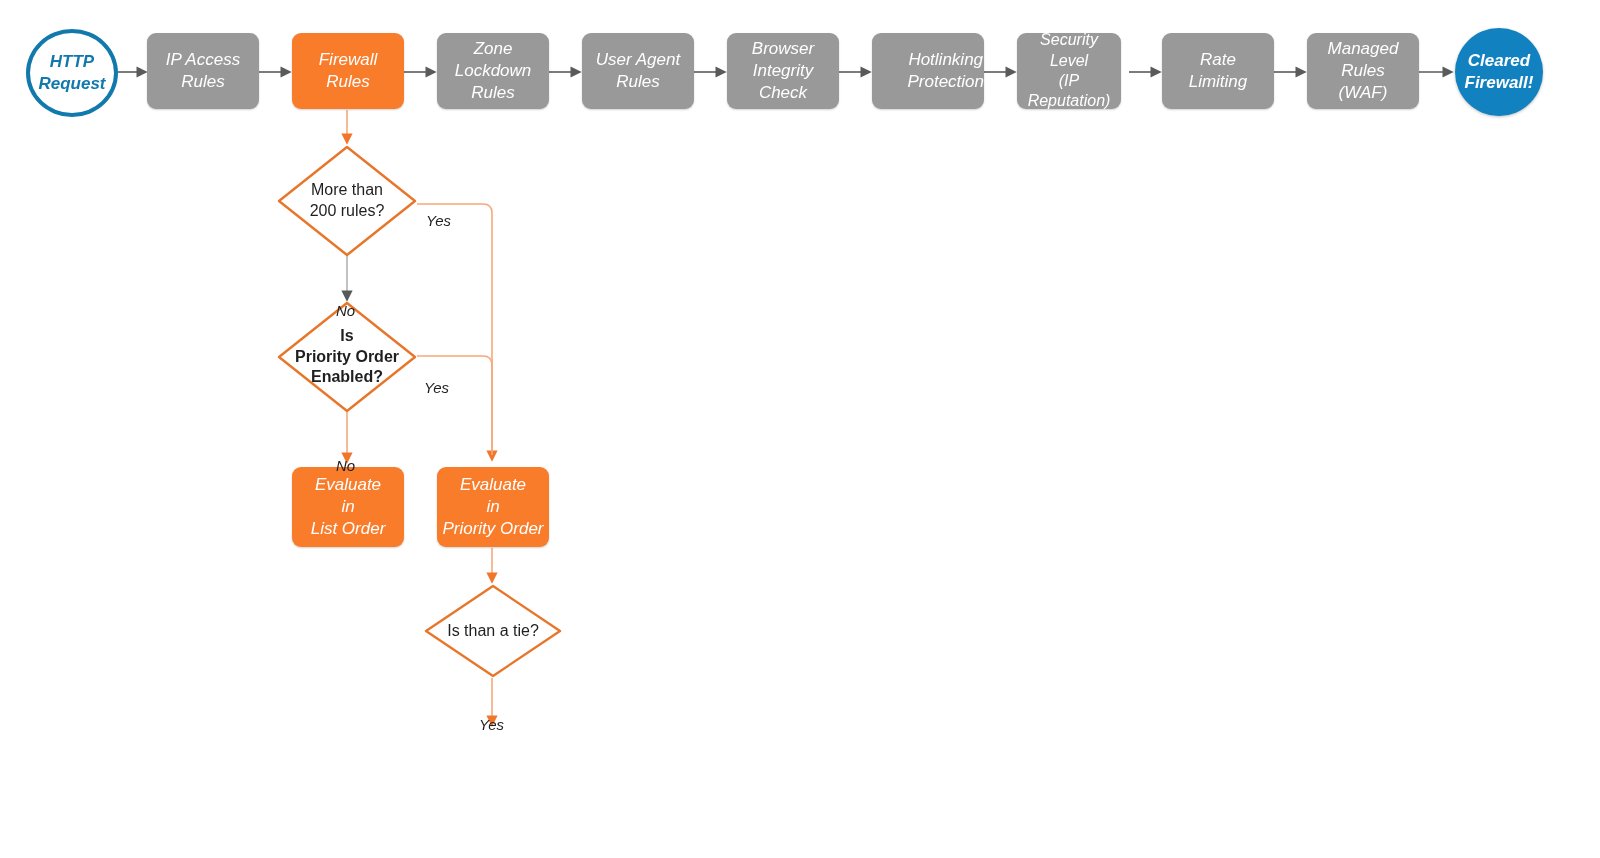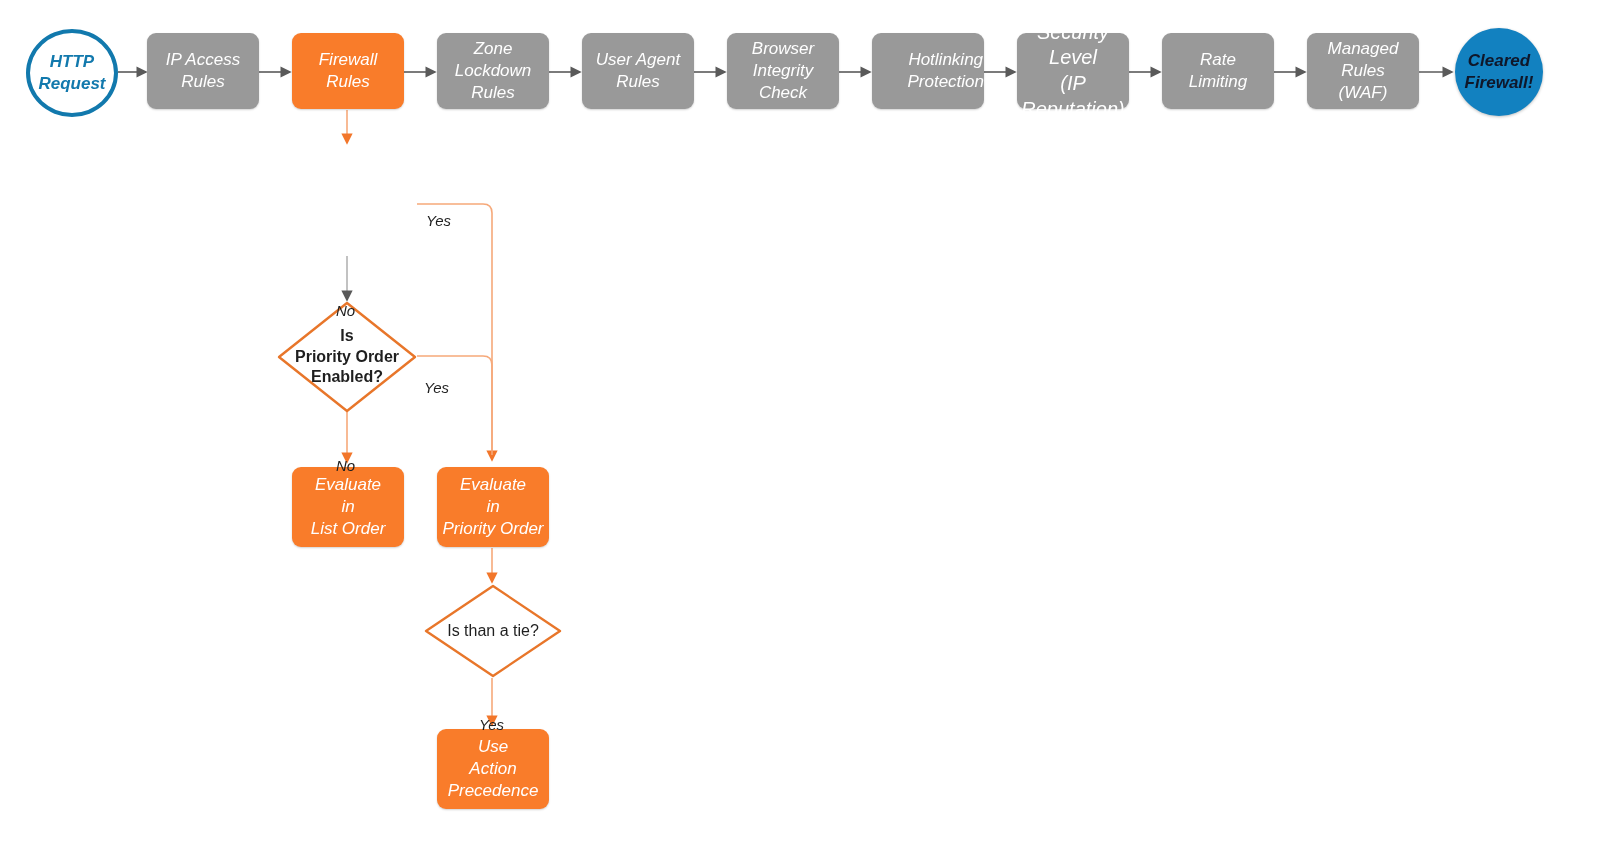--- a/index.html
+++ b/index.html
@@ -53,21 +53,21 @@
     font-weight: bold;
     font-size: 17px;
   }
   .terminal-open {
     background: #ffffff;
     border: 4px solid #1279ad;
     color: #1279ad;
   }
   .terminal-filled {
     background: #1281c0;
-    color: #0f172a;
+    color: #ffffff;
     box-shadow: 0 1px 3px rgba(0,0,0,0.25);
   }
 
   
   .decision {
     background: transparent;
   }
   .decision .dia-shape {
     position: absolute;
     left: 0; top: 0;
@@ -182,21 +182,21 @@
     <span>Browser
 Integrity
 Check</span>
   </div>
 
   <div class="node proc proc-gray" style="left:872px; top:33px; width:112px; height:76px;justify-content:flex-end;">
     <span>Hotlinking
 Protection</span>
   </div>
 
-  <div class="node proc proc-gray" style="left:1017px; top:33px; width:112px; height:76px; font-size:20px;font-style:italic;">
+  <div class="node proc proc-gray" style="left:1017px; top:33px; width:104px; height:76px; font-size:16px;font-style:italic;">
     <span>Security
 Level
 (IP Reputation)</span>
   </div>
 
   <div class="node proc proc-gray" style="left:1162px; top:33px; width:112px; height:76px;">
     <span>Rate
 Limiting</span>
   </div>
 
@@ -204,20 +204,27 @@
     <span>Managed
 Rules
 (WAF)</span>
   </div>
 
   <div class="node terminal terminal-filled" style="left:1455px; top:28px; width:88px; height:88px;">
     <span>Cleared
 Firewall!</span>
   </div>
 
+  <div class="node decision" style="left:276px; top:144px; width:142px; height:114px;">
+    <svg class="dia-shape" viewBox="0 0 142 114" xmlns="http://www.w3.org/2000/svg">
+      <polygon points="71,3 139,57 71,111 3,57" fill="#ffffff" stroke="#e8762a" stroke-width="2.4" stroke-linejoin="round"></polygon>
+    </svg>
+    <span class="dia-label">More than
+200 rules?</span>
+  </div>
 
   <div class="node decision" style="left:276px; top:300px; width:142px; height:114px;font-weight:bold;">
     <svg class="dia-shape" viewBox="0 0 142 114" xmlns="http://www.w3.org/2000/svg">
       <polygon points="71,3 139,57 71,111 3,57" fill="#ffffff" stroke="#e8762a" stroke-width="2.4" stroke-linejoin="round"></polygon>
     </svg>
     <span class="dia-label">Is
 Priority Order
 Enabled?</span>
   </div>
 
@@ -233,25 +240,20 @@
 in
 List Order</span>
   </div>
 
   <div class="node action" style="left:437px; top:467px; width:112px; height:80px;">
     <span>Evaluate
 in
 Priority Order</span>
   </div>
 
-  <div class="node action" style="left:437px; top:729px; width:112px; height:80px;">
-    <span>Use
-Action
-Precedence</span>
-  </div>
 
   <div class="edge-label" style="left:426px; top:180px;">
     <span>Yes</span>
   </div>
 
   <div class="edge-label" style="left:336px; top:270px;">
     <span>No</span>
   </div>
 
   <div class="edge-label" style="left:424px; top:347px;">

